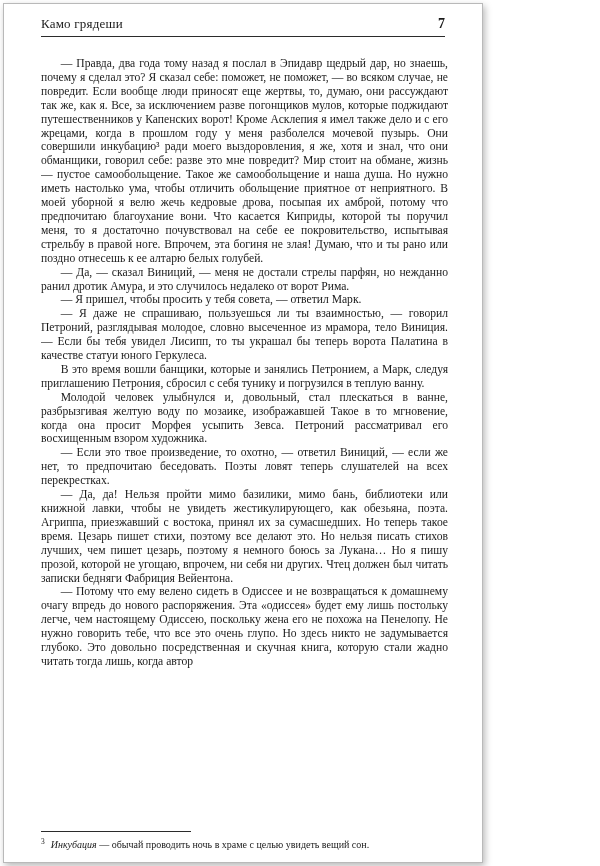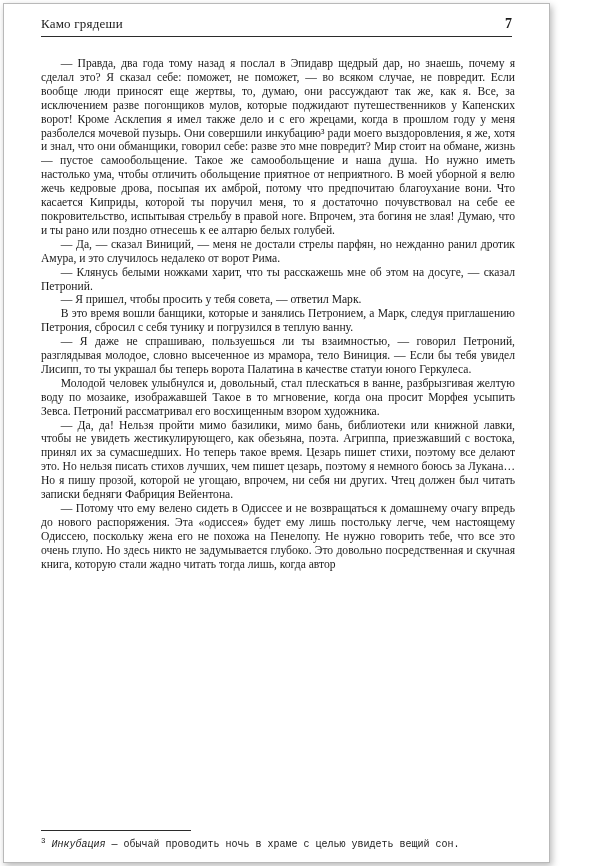--- a/index.html
+++ b/index.html
@@ -8,21 +8,21 @@
     background: #ffffff;
     width: 600px;
     height: 866px;
     font-family: "Liberation Serif", "DejaVu Serif", serif;
   }
   .page {
     box-sizing: border-box;
     position: absolute;
     left: 3px;
     top: 3px;
-    width: 547px;
+    width: 480px;
     height: 860px;
     background: #ffffff;
     border: 1px solid #b9b9b9;
     box-shadow: 2px 3px 7px rgba(0,0,0,0.28);
     display: flex;
     flex-direction: column;
     color: #1a1a1a;
   }
   .page-header {
     flex: 0 0 auto;
@@ -63,45 +63,44 @@
     width: 150px;
     height: 0;
     border-top: 1px solid #2b2b2b;
     margin-bottom: 4px;
   }
   .footnote {
     margin: 0;
     font-size: 10px;
     line-height: 12.5px;
     text-align: justify;
-    font-family: Liberation Mono, monospace;
   }
   .footnote sup {
     font-size: 7.5px;
     margin-right: 6px;
   }
 </style>
 </head>
 <body>
 
 <div class="page">
 
   <header class="page-header">
     <span class="running-title">Камо грядеши</span>
     <span class="page-number">7</span>
   </header>
 
   <main class="page-body">
     <p>— Правда, два года тому назад я послал в Эпидавр щедрый дар, но знаешь, почему я сделал это? Я сказал себе: поможет, не поможет, — во всяком случае, не повредит. Если вообще люди приносят еще жертвы, то, думаю, они рассуждают так же, как я. Все, за исключением разве погонщиков мулов, которые поджидают путешественников у Капенских ворот! Кроме Асклепия я имел также дело и с его жрецами, когда в прошлом году у меня разболелся мочевой пузырь. Они совершили инкубацию³ ради моего выздоровления, я же, хотя и знал, что они обманщики, говорил себе: разве это мне повредит? Мир стоит на обмане, жизнь — пустое самообольщение. Такое же самообольщение и наша душа. Но нужно иметь настолько ума, чтобы отличить обольщение приятное от неприятного. В моей уборной я велю жечь кедровые дрова, посыпая их амброй, потому что предпочитаю благоухание вони. Что касается Киприды, которой ты поручил меня, то я достаточно почувствовал на себе ее покровительство, испытывая стрельбу в правой ноге. Впрочем, эта богиня не злая! Думаю, что и ты рано или поздно отнесешь к ее алтарю белых голубей.</p>
     <p>— Да, — сказал Виниций, — меня не достали стрелы парфян, но нежданно ранил дротик Амура, и это случилось недалеко от ворот Рима.</p>
-    <p>— Клянусь белыми ножками харит, что ты расскажешь мне об этом на досуге, — сказал Петроний.</p>
     <p>— Я пришел, чтобы просить у тебя совета, — ответил Марк.</p>
+    <p>— Я даже не спрашиваю, пользуешься ли ты взаимностью, — говорил Петроний, разглядывая молодое, словно высеченное из мрамора, тело Виниция. — Если бы тебя увидел Лисипп, то ты украшал бы теперь ворота Палатина в качестве статуи юного Геркулеса.</p>
     <p>В это время вошли банщики, которые и занялись Петронием, а Марк, следуя приглашению Петрония, сбросил с себя тунику и погрузился в теплую ванну.</p>
-    <p>— Я даже не спрашиваю, пользуешься ли ты взаимностью, — говорил Петроний, разглядывая молодое, словно высеченное из мрамора, тело Виниция. — Если бы тебя увидел Лисипп, то ты украшал бы теперь ворота Палатина в качестве статуи юного Геркулеса.</p>
     <p>Молодой человек улыбнулся и, довольный, стал плескаться в ванне, разбрызгивая желтую воду по мозаике, изображавшей Такое в то мгновение, когда она просит Морфея усыпить Зевса. Петроний рассматривал его восхищенным взором художника.</p>
+    <p>— Если это твое произведение, то охотно, — ответил Виниций, — если же нет, то предпочитаю беседовать. Поэты ловят теперь слушателей на всех перекрестках.</p>
     <p>— Да, да! Нельзя пройти мимо базилики, мимо бань, библиотеки или книжной лавки, чтобы не увидеть жестикулирующего, как обезьяна, поэта. Агриппа, приезжавший с востока, принял их за сумасшедших. Но теперь такое время. Цезарь пишет стихи, поэтому все делают это. Но нельзя писать стихов лучших, чем пишет цезарь, поэтому я немного боюсь за Лукана… Но я пишу прозой, которой не угощаю, впрочем, ни себя ни других. Чтец должен был читать записки бедняги Фабриция Вейентона.</p>
     <p>— Потому что ему велено сидеть в Одиссее и не возвращаться к домашнему очагу впредь до нового распоряжения. Эта «одиссея» будет ему лишь постольку легче, чем настоящему Одиссею, поскольку жена его не похожа на Пенелопу. Не нужно говорить тебе, что все это очень глупо. Но здесь никто не задумывается глубоко. Это довольно посредственная и скучная книга, которую стали жадно читать тогда лишь, когда автор</p>
   </main>
 
   <footer class="footnote-area">
     <div class="footnote-rule"></div>
     <p class="footnote"><sup>3</sup><i>Инкубация</i><span> — обычай проводить ночь в храме с целью увидеть вещий сон.</span></p>
   </footer>
 
 </div>

